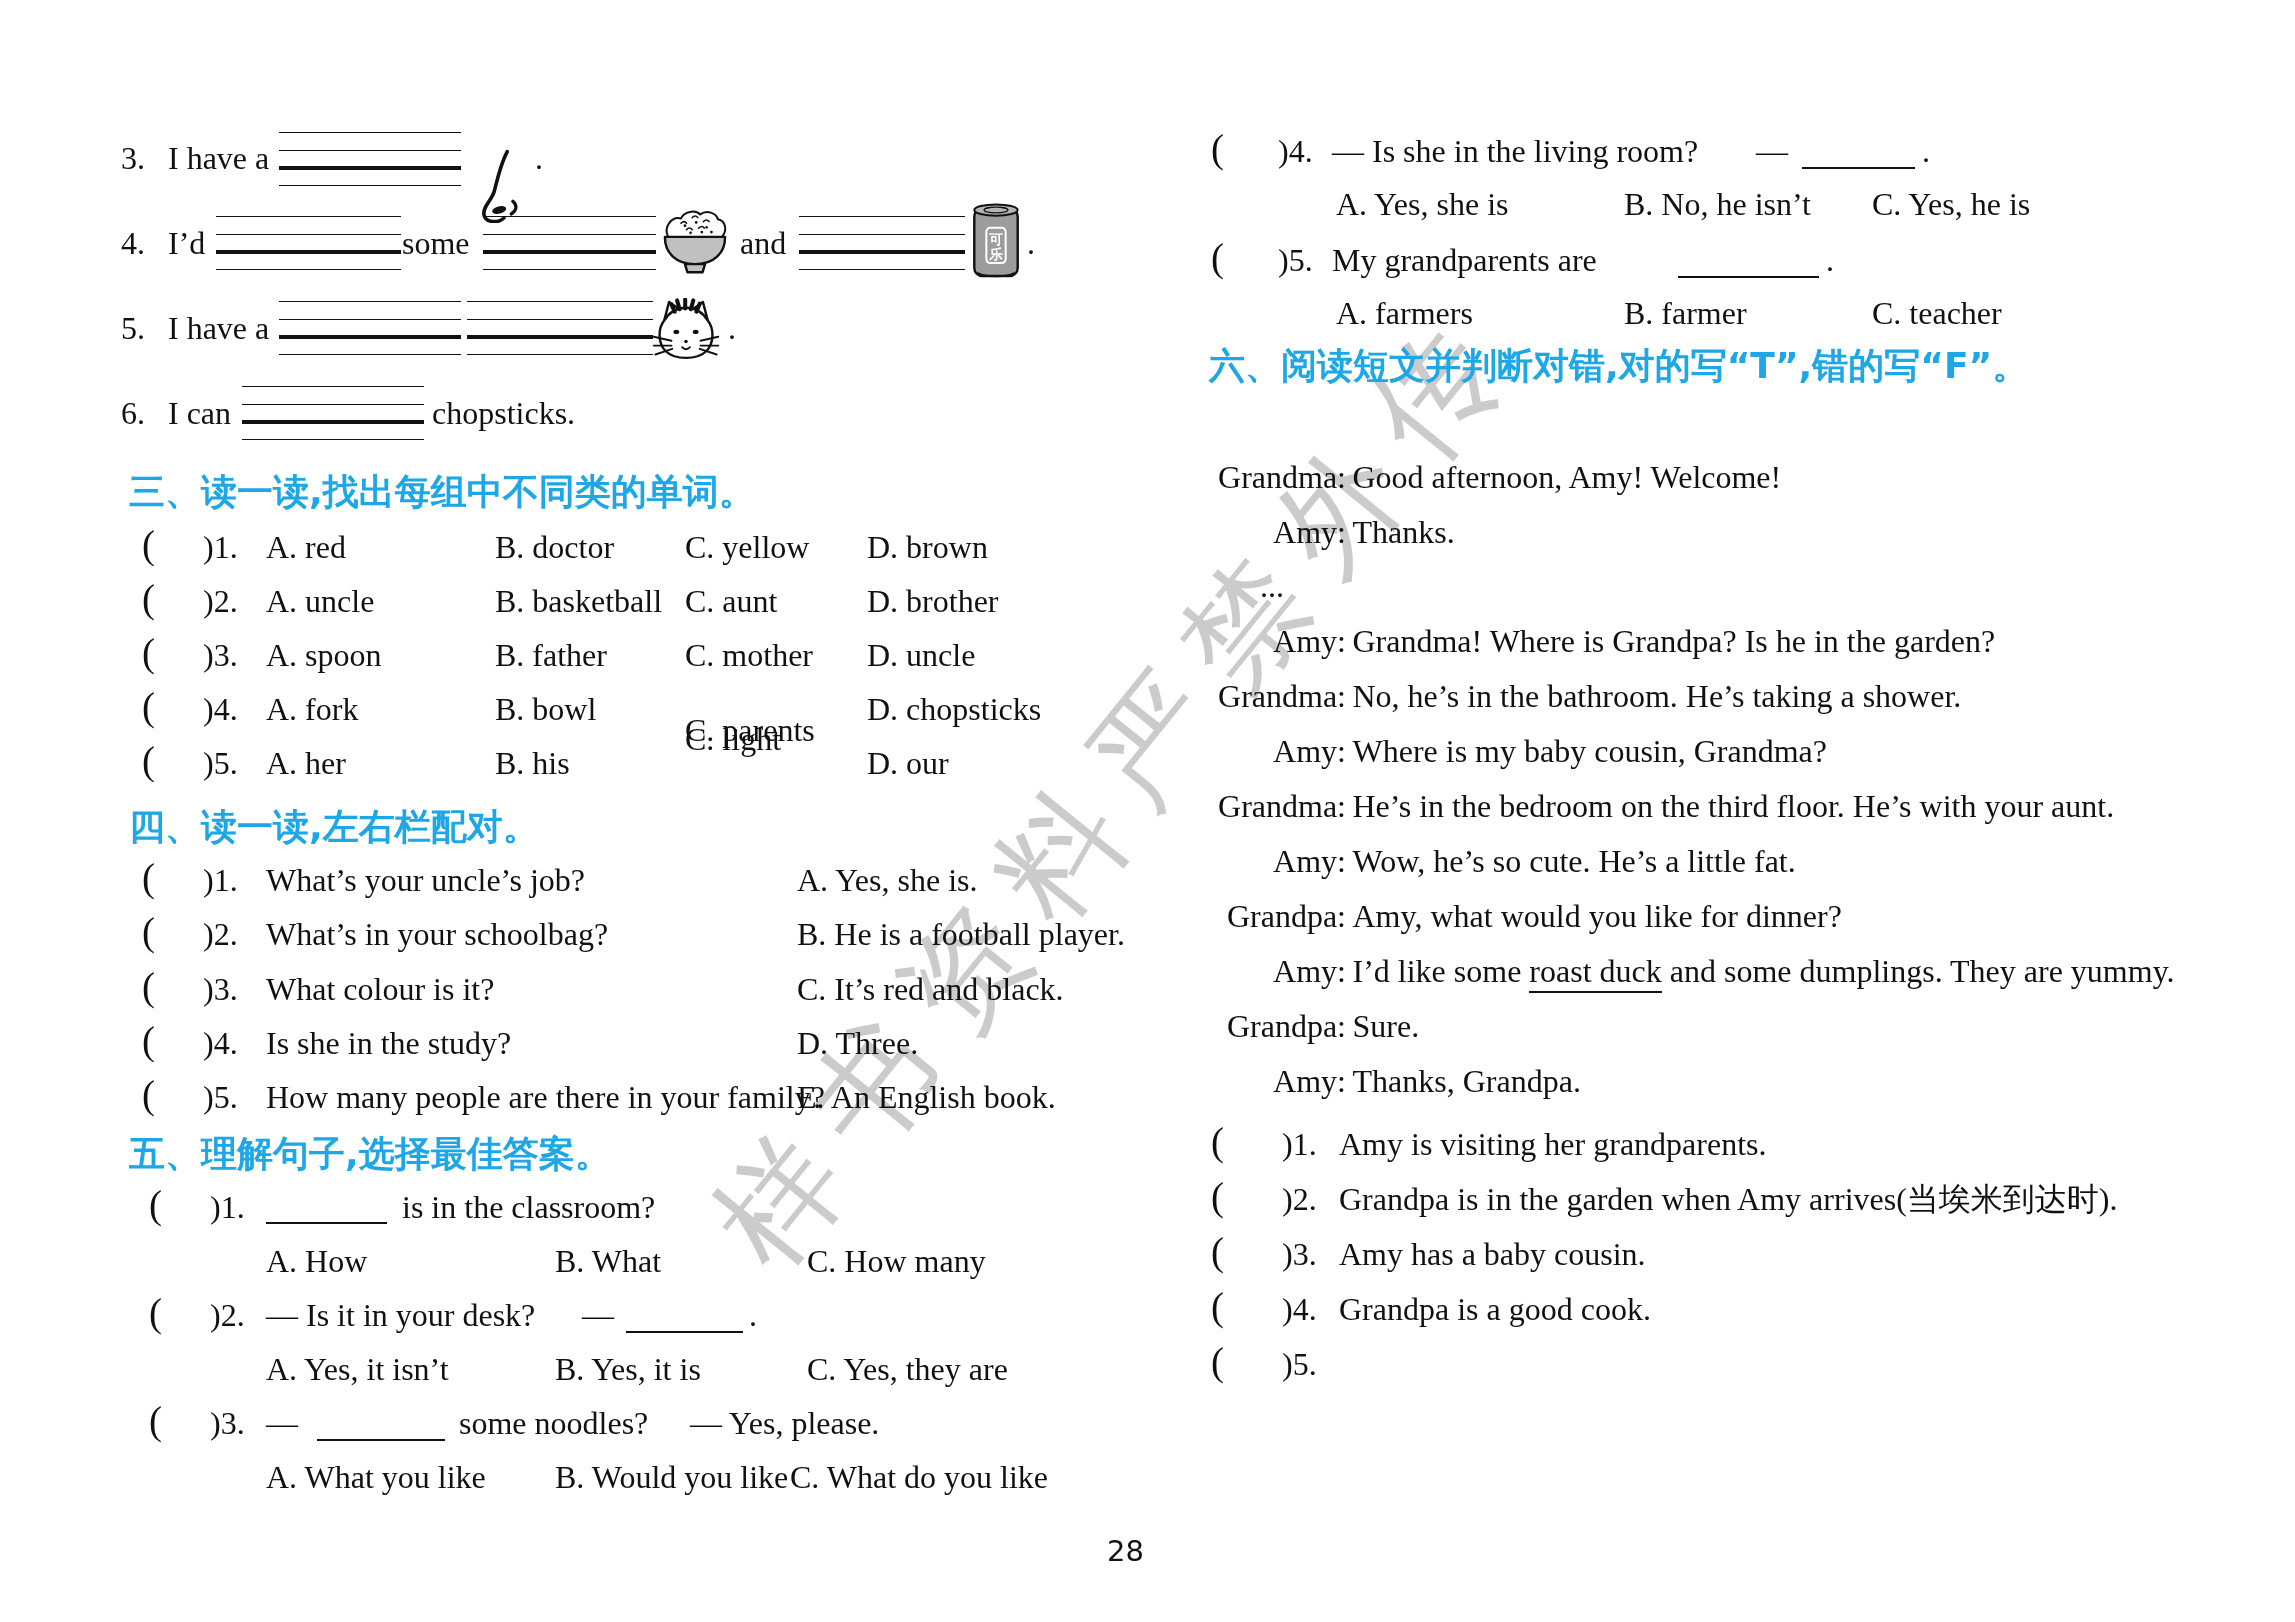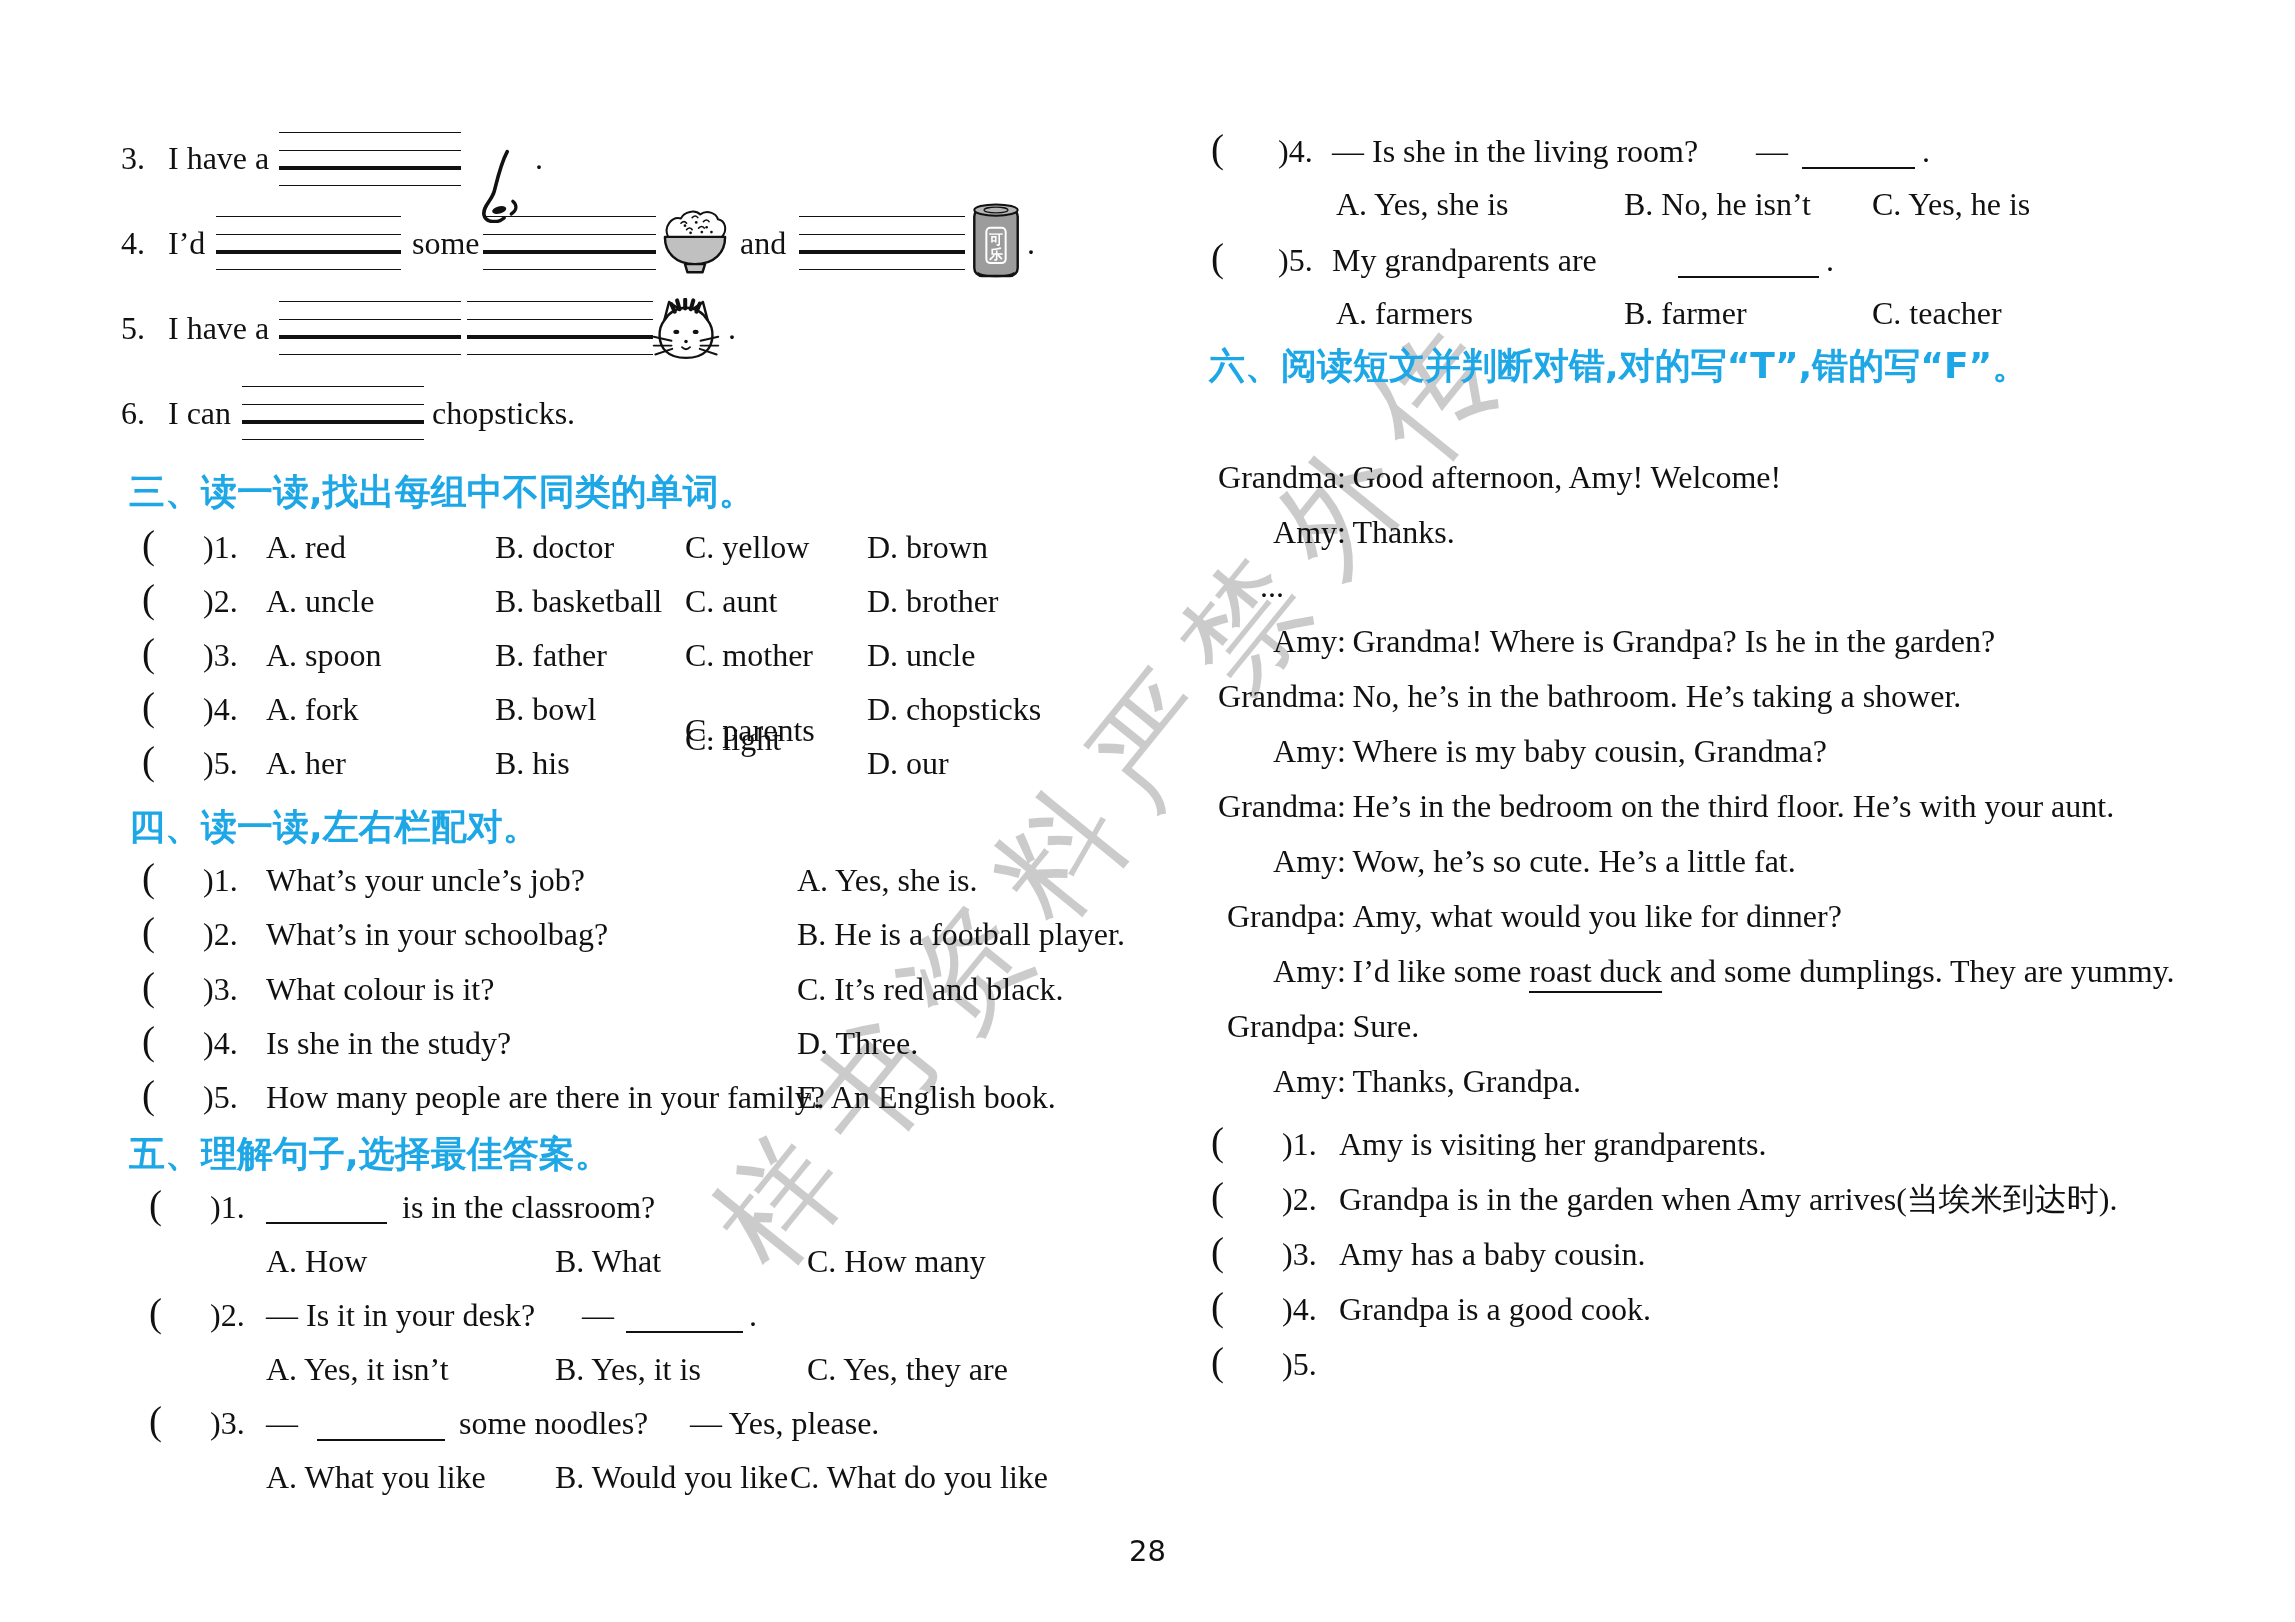--- a/index.html
+++ b/index.html
@@ -15,21 +15,21 @@
   .wl{position:absolute;left:0;right:0;height:0;border-top:1.6px solid #111;display:block;}
   .wl.bold{border-top-width:4px;}
   .u{border-bottom:2.4px solid #111;padding-bottom:1.6px;margin-top:8px;}
   .name{display:inline-block;width:137px;text-align:right;}
   .ptext{margin-left:6.5px;}
   .wm{position:absolute;left:795px;top:1155px;height:137px;line-height:137px;
       transform-origin:0 100%;transform:rotate(-51deg);
       font-size:121px;letter-spacing:27.5px;color:#000;opacity:.20;
       font-family:"DejaVu Serif","Liberation Serif",serif;pointer-events:none;}
   .pagenum{font-size:29px;font-family:"DejaVu Sans","Liberation Sans",sans-serif;
-           width:81px;text-align:center;}
+           width:81px;text-align:left;}
   svg{display:block;}
 </style>
 </head>
 <body>
 
 <div id="page">
 
   <div class="wm">样书资料严禁外传</div>
 
   <span class="abs t" style="left:121px;top:140px">3.</span>
@@ -50,21 +50,21 @@
   <span class="abs t" style="left:535px;top:140px">.</span>
 
   <span class="abs t" style="left:121px;top:225px">4.</span>
   <span class="abs t" style="left:168px;top:225px">I’d</span>
   <div class="wgroup" style="left:216px;top:216px;width:185px;height:53px">
     <i class="wl" style="top:0"></i>
       <i class="wl" style="top:18px"></i>
       <i class="wl bold" style="top:34px"></i>
       <i class="wl" style="top:53px"></i>
   </div>
-  <span class="abs t" style="left:412px;top:225px">some</span>
+  <span class="abs t" style="left:402px;top:225px">some</span>
   <div class="wgroup" style="left:483px;top:216px;width:173px;height:53px">
     <i class="wl" style="top:0"></i>
       <i class="wl" style="top:18px"></i>
       <i class="wl bold" style="top:34px"></i>
       <i class="wl" style="top:53px"></i>
   </div>
   <div class="abs" style="left:660px;top:208px">
     <svg width="70" height="69" viewBox="0 0 87 86">
       <path d="M10 36 C4 24 14 10 26 13 C30 4 44 2 50 8 C58 2 70 6 72 14 C82 16 84 28 77 36 Z" fill="#fff" stroke="#111" stroke-width="2.5" stroke-linejoin="round"></path>
       <path d="M26 19 q4 -4 7 0 M40 12 q4 -4 7 0 M54 17 q4 -4 7 0 M33 27 q4 -4 7 0 M48 25 q4 -4 7 0" fill="none" stroke="#111" stroke-width="2" stroke-linecap="round"></path>

